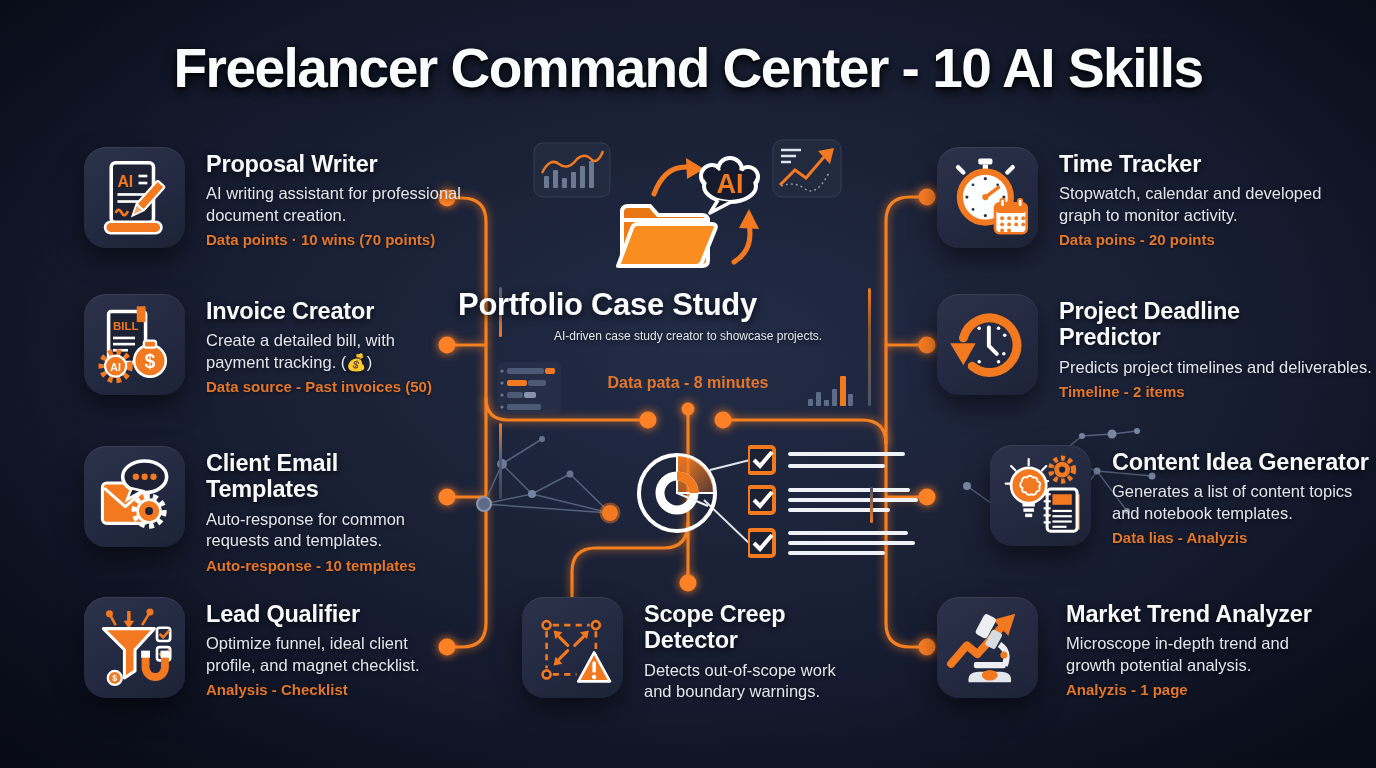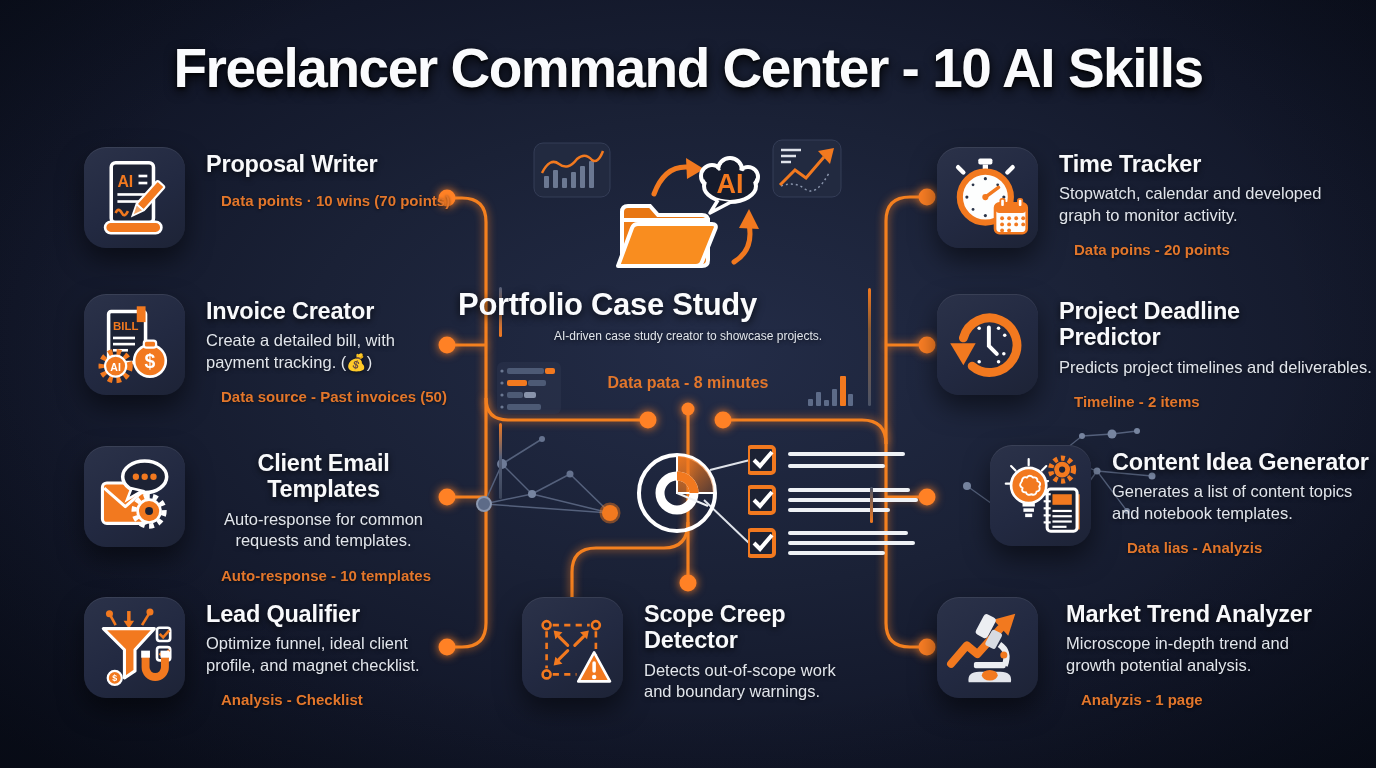--- a/index.html
+++ b/index.html
@@ -21,21 +21,21 @@
   .tile{
     width:101px;height:101px;border-radius:22px;flex:none;
     background:linear-gradient(150deg,#2b3249 0%,#222941 55%,#1d2336 100%);
     box-shadow:0 12px 26px rgba(0,0,0,.5), inset 0 1px 0 rgba(255,255,255,.08);
     display:flex;align-items:center;justify-content:center;
   }
   .tile svg{width:88px;height:88px;}
   .info{padding-top:4px;}
   .card-title{margin:0 0 6px;font-size:23.5px;font-weight:bold;color:#f8f9fb;line-height:1.12;letter-spacing:-.2px;text-shadow:0 2px 6px rgba(0,0,0,.75);}
   .card-desc{margin:0 0 5px;font-size:16.5px;color:#e1e5eb;line-height:1.3;text-shadow:0 1px 4px rgba(0,0,0,.6);}
-  .card-meta{margin:15px;font-size:15px;font-weight:bold;color:#e2762b;white-space:nowrap;text-shadow:0 1px 3px rgba(0,0,0,.6);}
+  .card-meta{margin:0;font-size:15px;font-weight:bold;color:#e2762b;white-space:nowrap;text-shadow:0 1px 3px rgba(0,0,0,.6);}
   .connectors{position:absolute;left:0;top:0;z-index:1;}
   .connectors path{stroke:#f4801f;stroke-width:3.2;fill:none;filter:drop-shadow(0 0 4px rgba(255,130,40,.85));}
   .connectors circle{fill:#ff8125;filter:drop-shadow(0 0 5px rgba(255,130,40,.95));}
   .deco{position:absolute;z-index:1;}
   .tick{position:absolute;width:3px;border-radius:2px;z-index:1;}
   .center-title{position:absolute;left:458px;top:287px;width:460px;margin:0;text-align:left;
     font-size:31px;font-weight:bold;color:#fafbfd;letter-spacing:-.3px;z-index:2;text-shadow:0 2px 8px rgba(0,0,0,.8);}
   .center-desc{position:absolute;left:553px;top:329px;width:270px;margin:0;text-align:center;
     font-size:12px;color:#e1e5eb;line-height:1.28;z-index:2;text-shadow:0 1px 4px rgba(0,0,0,.6);}
   .center-meta{position:absolute;left:538px;top:374px;width:300px;margin:0;text-align:center;
@@ -86,20 +86,21 @@
         <path d="M28 67 q3 -7 7 0 q3 6 7 -2" stroke="#f2791f" stroke-width="3" fill="none"></path>
         <g transform="rotate(42 60 55)">
           <rect x="55" y="26" width="11" height="36" rx="2" fill="#f2791f" stroke="#fff" stroke-width="2.5"></rect>
           <polygon points="55,62 66,62 60.5,75" fill="#f6a96b" stroke="#fff" stroke-width="2"></polygon>
         </g>
         <rect x="16" y="77" width="64" height="13" rx="6.5" fill="#f2791f" stroke="#fff" stroke-width="3"></rect>
       </svg>
     </div>
     <div class="info" style="width:260px;">
       <p class="card-title">Proposal Writer</p>
+      <p class="card-desc">AI writing assistant for professional document creation.</p>
       <p class="card-meta">Data points · 10 wins (70 points)</p>
     </div>
   </div>
 
   <div class="card" style="left:84px;top:294px;">
     <div class="tile">
       <svg viewBox="0 0 100 100">
         <rect x="20" y="12" width="42" height="58" rx="3" fill="#1c2234" stroke="#fff" stroke-width="4"></rect>
         <rect x="52" y="6" width="10" height="18" fill="#f2791f"></rect>
         <text class="ic-txt" x="25" y="33" font-size="13" font-weight="bold" fill="#f2791f">BILL</text>
@@ -129,21 +130,21 @@
         <ellipse cx="61" cy="27" rx="25" ry="18" fill="#1c2234" stroke="#fff" stroke-width="4"></ellipse>
         <polygon points="46,40 41,53 58,43" fill="#1c2234" stroke="#fff" stroke-width="3"></polygon>
         <circle cx="51" cy="27" r="3.6" fill="#f2791f"></circle>
         <circle cx="61" cy="27" r="3.6" fill="#f2791f"></circle>
         <circle cx="71" cy="27" r="3.6" fill="#f2791f"></circle>
         <circle cx="66" cy="66" r="17" fill="none" stroke="#fff" stroke-width="6" stroke-dasharray="5.5 5"></circle>
         <circle cx="66" cy="66" r="13" fill="#f2791f" stroke="#fff" stroke-width="3"></circle>
         <circle cx="66" cy="66" r="4.5" fill="#1c2234"></circle>
       </svg>
     </div>
-    <div class="info" style="width:235px;text-align:center;">
+    <div class="info" style="width:235px;">
       <p class="card-title">Client Email Templates</p>
       <p class="card-desc">Auto-response for common requests and templates.</p>
       <p class="card-meta">Auto-response - 10 templates</p>
     </div>
   </div>
 
   <div class="card" style="left:84px;top:597px;">
     <div class="tile">
       <svg viewBox="0 0 100 100">
         <path d="M28 24 L22 13" stroke="#f2791f" stroke-width="3"></path>

